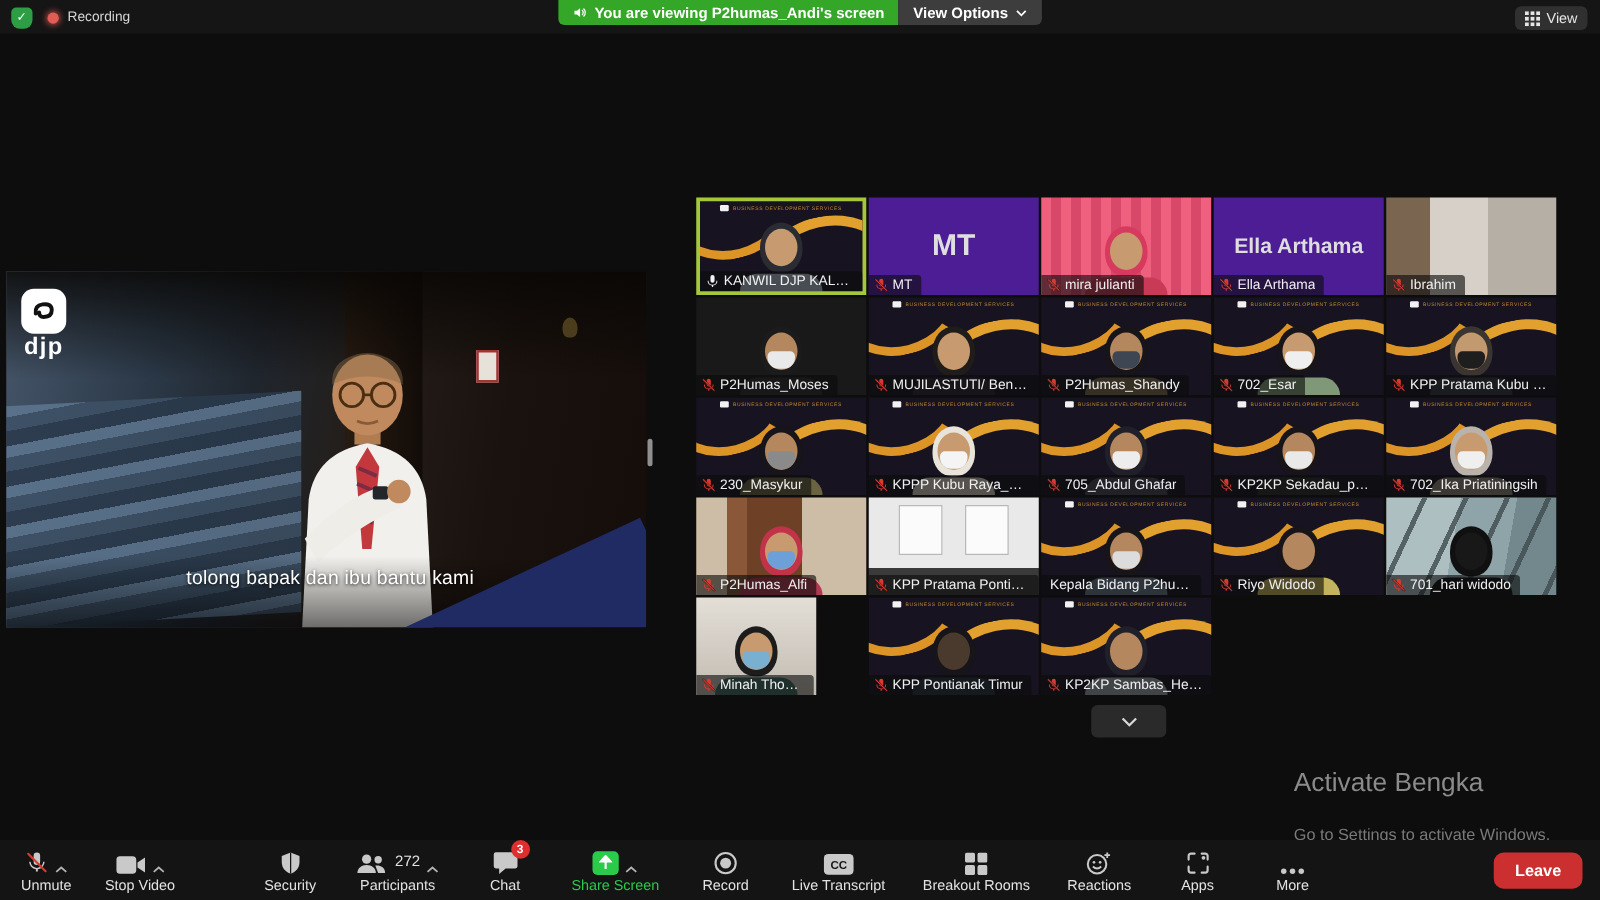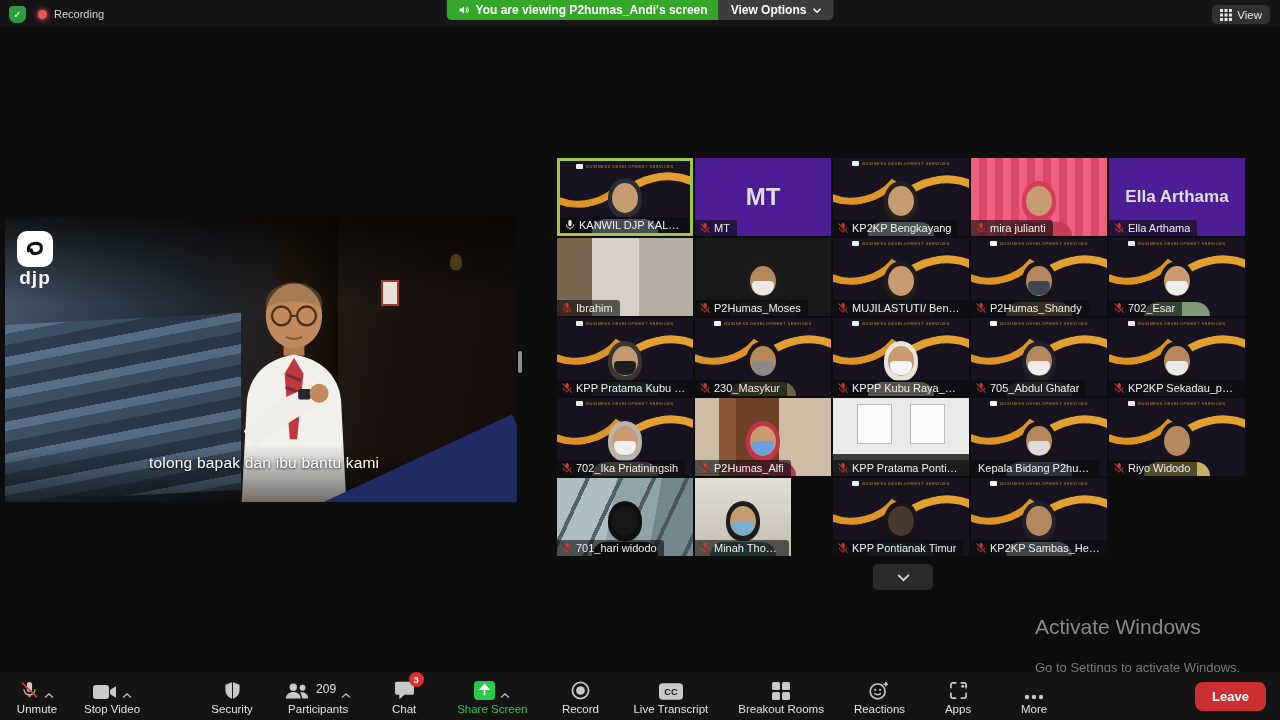--- a/index.html
+++ b/index.html
@@ -235,43 +235,20 @@
       <span class="mic-wrap">
             <svg width="12" height="12" viewBox="0 0 24 24">
               <path fill="#d83a30" d="M12 14.5a3.3 3.3 0 0 0 3.3-3.3V5.3a3.3 3.3 0 0 0-6.6 0v5.9A3.3 3.3 0 0 0 12 14.5z"></path>
               <path fill="#d83a30" d="M18.3 11.2a6.3 6.3 0 0 1-12.6 0H4.2a7.8 7.8 0 0 0 6.8 7.7V21h2v-2.1a7.8 7.8 0 0 0 6.8-7.7z"></path>
               <rect x="-1.5" y="10.9" width="27" height="2.4" rx="1.2" transform="rotate(45 12 12)" fill="#d83a30" stroke="#141414" stroke-width="0.8"></rect>
             </svg>
           </span>
       <span class="tile-name">MT</span>
     </div>
   </div>
-      <div class="tile bg-djp">
-    <div class="tile-backdrop-head">
-      <span class="backdrop-logo"></span>
-      <span class="backdrop-text">BUSINESS DEVELOPMENT SERVICES</span>
-    </div>
-    <div class="person">
-      <div class="p-headwear" style="background: rgb(35, 32, 30);"></div>
-      <div class="p-head" style="background: rgb(199, 154, 112);"></div>
-
-      <div class="p-body" style="background: rgb(184, 189, 194);"></div>
-    </div>
-
-    <div class="tile-name-bar">
-      <span class="mic-wrap">
-            <svg width="12" height="12" viewBox="0 0 24 24">
-              <path fill="#d83a30" d="M12 14.5a3.3 3.3 0 0 0 3.3-3.3V5.3a3.3 3.3 0 0 0-6.6 0v5.9A3.3 3.3 0 0 0 12 14.5z"></path>
-              <path fill="#d83a30" d="M18.3 11.2a6.3 6.3 0 0 1-12.6 0H4.2a7.8 7.8 0 0 0 6.8 7.7V21h2v-2.1a7.8 7.8 0 0 0 6.8-7.7z"></path>
-              <rect x="-1.5" y="10.9" width="27" height="2.4" rx="1.2" transform="rotate(45 12 12)" fill="#d83a30" stroke="#141414" stroke-width="0.8"></rect>
-            </svg>
-          </span>
-      <span class="tile-name">KP2KP Bengkayang</span>
-    </div>
-  </div>
       <div class="tile bg-pink">
 
     <div class="person">
       <div class="p-headwear" style="background: rgb(214, 58, 94);"></div>
       <div class="p-head" style="background: rgb(199, 154, 112);"></div>
 
       <div class="p-body" style="background: rgb(201, 58, 87);"></div>
     </div>
 
     <div class="tile-name-bar">
@@ -699,21 +676,21 @@
     </div>
   </div>
     </div>
   <div class="grid-pager">
     <svg width="15" height="9" viewBox="0 0 16 10">
         <path d="M2 2l6 6 6-6" stroke="#d9d9d9" stroke-width="2" fill="none"></path>
       </svg>
   </div>
 
   <div class="watermark">
-    <div class="wm1">Activate Windows</div>
+    <div class="wm1">Activate Bengka</div>
     <div class="wm2">Go to Settings to activate Windows.</div>
   </div>
 
   <div class="toolbar">
     <div class="tb-left">
       <div class="tb-btn">
         <div class="tb-icon-row">
           <svg width="19" height="20" viewBox="0 0 24 24">
               <path fill="#c9c9c9" d="M12 14.5a3.3 3.3 0 0 0 3.3-3.3V5.3a3.3 3.3 0 0 0-6.6 0v5.9A3.3 3.3 0 0 0 12 14.5z"></path>
               <path fill="#c9c9c9" d="M18.3 11.2a6.3 6.3 0 0 1-12.6 0H4.2a7.8 7.8 0 0 0 6.8 7.7V21h2v-2.1a7.8 7.8 0 0 0 6.8-7.7z"></path>
@@ -750,21 +727,21 @@
         <span class="tb-label">Security</span>
       </div>
       <div class="tb-btn">
         <div class="tb-icon-row">
           <svg width="24" height="18" viewBox="0 0 26 18">
               <circle cx="9" cy="5" r="4" fill="#c9c9c9"></circle>
               <path d="M1 17c0-4.4 3.6-7 8-7s8 2.6 8 7z" fill="#c9c9c9"></path>
               <circle cx="19" cy="5.5" r="3.2" fill="#c9c9c9"></circle>
               <path d="M16.5 10.6c3.8-.6 8.5 1.2 8.5 6.4h-6" fill="#c9c9c9"></path>
             </svg>
-          <span class="pcount">209</span>
+          <span class="pcount">272</span>
           <svg width="10" height="8" viewBox="0 0 10 8">
               <path d="M1 5.5 5 2l4 3.5" stroke="#b5b5b5" stroke-width="1.4" fill="none"></path>
             </svg>
         </div>
         <span class="tb-label">Participants</span>
       </div>
       <div class="tb-btn">
         <div class="tb-icon-row">
           <svg width="21" height="19" viewBox="0 0 24 22">
               <path d="M3 1h18a2 2 0 0 1 2 2v11a2 2 0 0 1-2 2h-9l-6 5v-5H3a2 2 0 0 1-2-2V3a2 2 0 0 1 2-2z" fill="#c9c9c9"></path>

